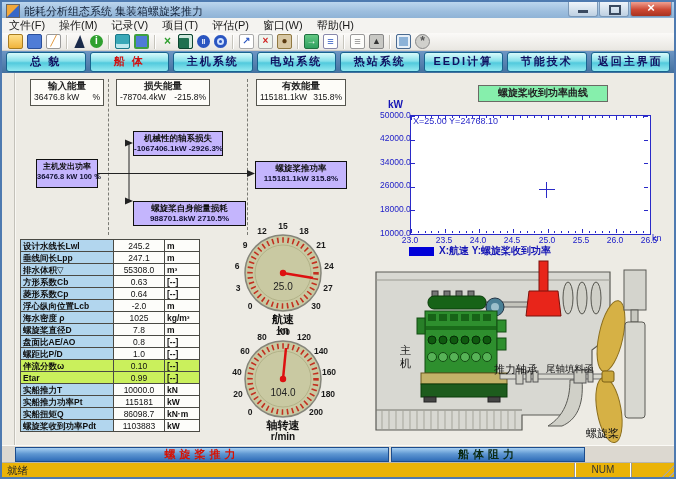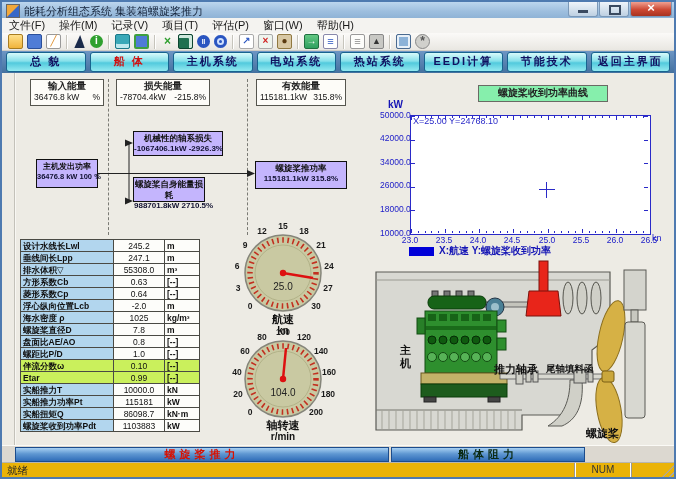--- a/index.html
+++ b/index.html
@@ -95,21 +95,21 @@
   .cxunit{position:absolute;left:272px;top:148px;font-size:9px;color:#2020c8;}
   .tkx{position:absolute;left:31px;width:238px;background:repeating-linear-gradient(90deg,#2a2ac8 0,#2a2ac8 1px,transparent 1px,transparent 34.14px);}
   .tkxm{position:absolute;left:31px;width:238px;background:repeating-linear-gradient(90deg,#2a2ac8 0,#2a2ac8 1px,transparent 1px,transparent 6.83px);}
   .tky{position:absolute;top:31px;height:116px;background:repeating-linear-gradient(180deg,#2a2ac8 0,#2a2ac8 1px,transparent 1px,transparent 23.6px);}
   .cursor-txt{position:absolute;left:33px;top:31px;font-size:9px;color:#2a2ac8;white-space:nowrap;}
   .chx{position:absolute;background:#2a2ac8;}
   .legend-swatch{position:absolute;left:29px;top:162px;width:25px;height:9px;background:#0000d8;}
   .legend-text{position:absolute;left:59px;top:159px;font-size:10px;font-weight:bold;color:#1515b5;white-space:nowrap;}
   
   .shipbox{position:absolute;left:368px;top:185px;width:300px;height:186px;}
-  .slabel{position:absolute;font-weight:bold;color:#111;}
+  .slabel{position:absolute;font-weight:normal;color:#111;}
   
   .tabrow{position:absolute;left:0;top:443px;width:672px;height:17px;background:#dcd8d0;border-top:1px solid #fbfaf6;}
   .btab{position:absolute;top:1px;height:15px;border:1px solid #1c4c8c;box-sizing:border-box;
     background:linear-gradient(#a8d0f2,#5f97d2 45%,#2f6cb8);text-align:center;
     font-size:11px;font-weight:bold;line-height:13px;letter-spacing:4px;}
   .btab.t0{left:13px;width:374px;color:#d81000;}
   .btab.t1{left:389px;width:194px;color:#0a2a14;}
   
   .statusbar{position:absolute;left:0;top:460px;width:672px;height:15px;background:#eab308;border-top:1px solid #b8b6b0;}
   .st-ready{position:absolute;left:5px;top:1px;font-size:10.5px;color:#222;}
@@ -220,21 +220,21 @@
     </svg>
 
     <div class="fbox" style="left:34px;top:86px;width:62px;height:29px">
       <span class="t" style="font-size:8px">主机发出功率</span>
       <span class="v" style="font-size:7.5px">36476.8 kW 100 %</span>
     </div>
     <div class="fbox" style="left:131px;top:58px;width:90px;height:25px">
       <span class="t">机械性的轴系损失</span>
       <span class="v">-1067406.1kW -2926.3%</span>
     </div>
-    <div class="fbox" style="left:131px;top:104px;width:72px;height:25px">
+    <div class="fbox" style="left:131px;top:128px;width:113px;height:25px">
       <span class="t">螺旋桨自身能量损耗</span>
       <span class="v">988701.8kW 2710.5%</span>
     </div>
     <div class="fbox" style="left:253px;top:88px;width:92px;height:28px">
       <span class="t">螺旋桨推功率</span>
       <span class="v">115181.1kW 315.8%</span>
     </div>
 
     <table class="ptab">
       <tbody>

